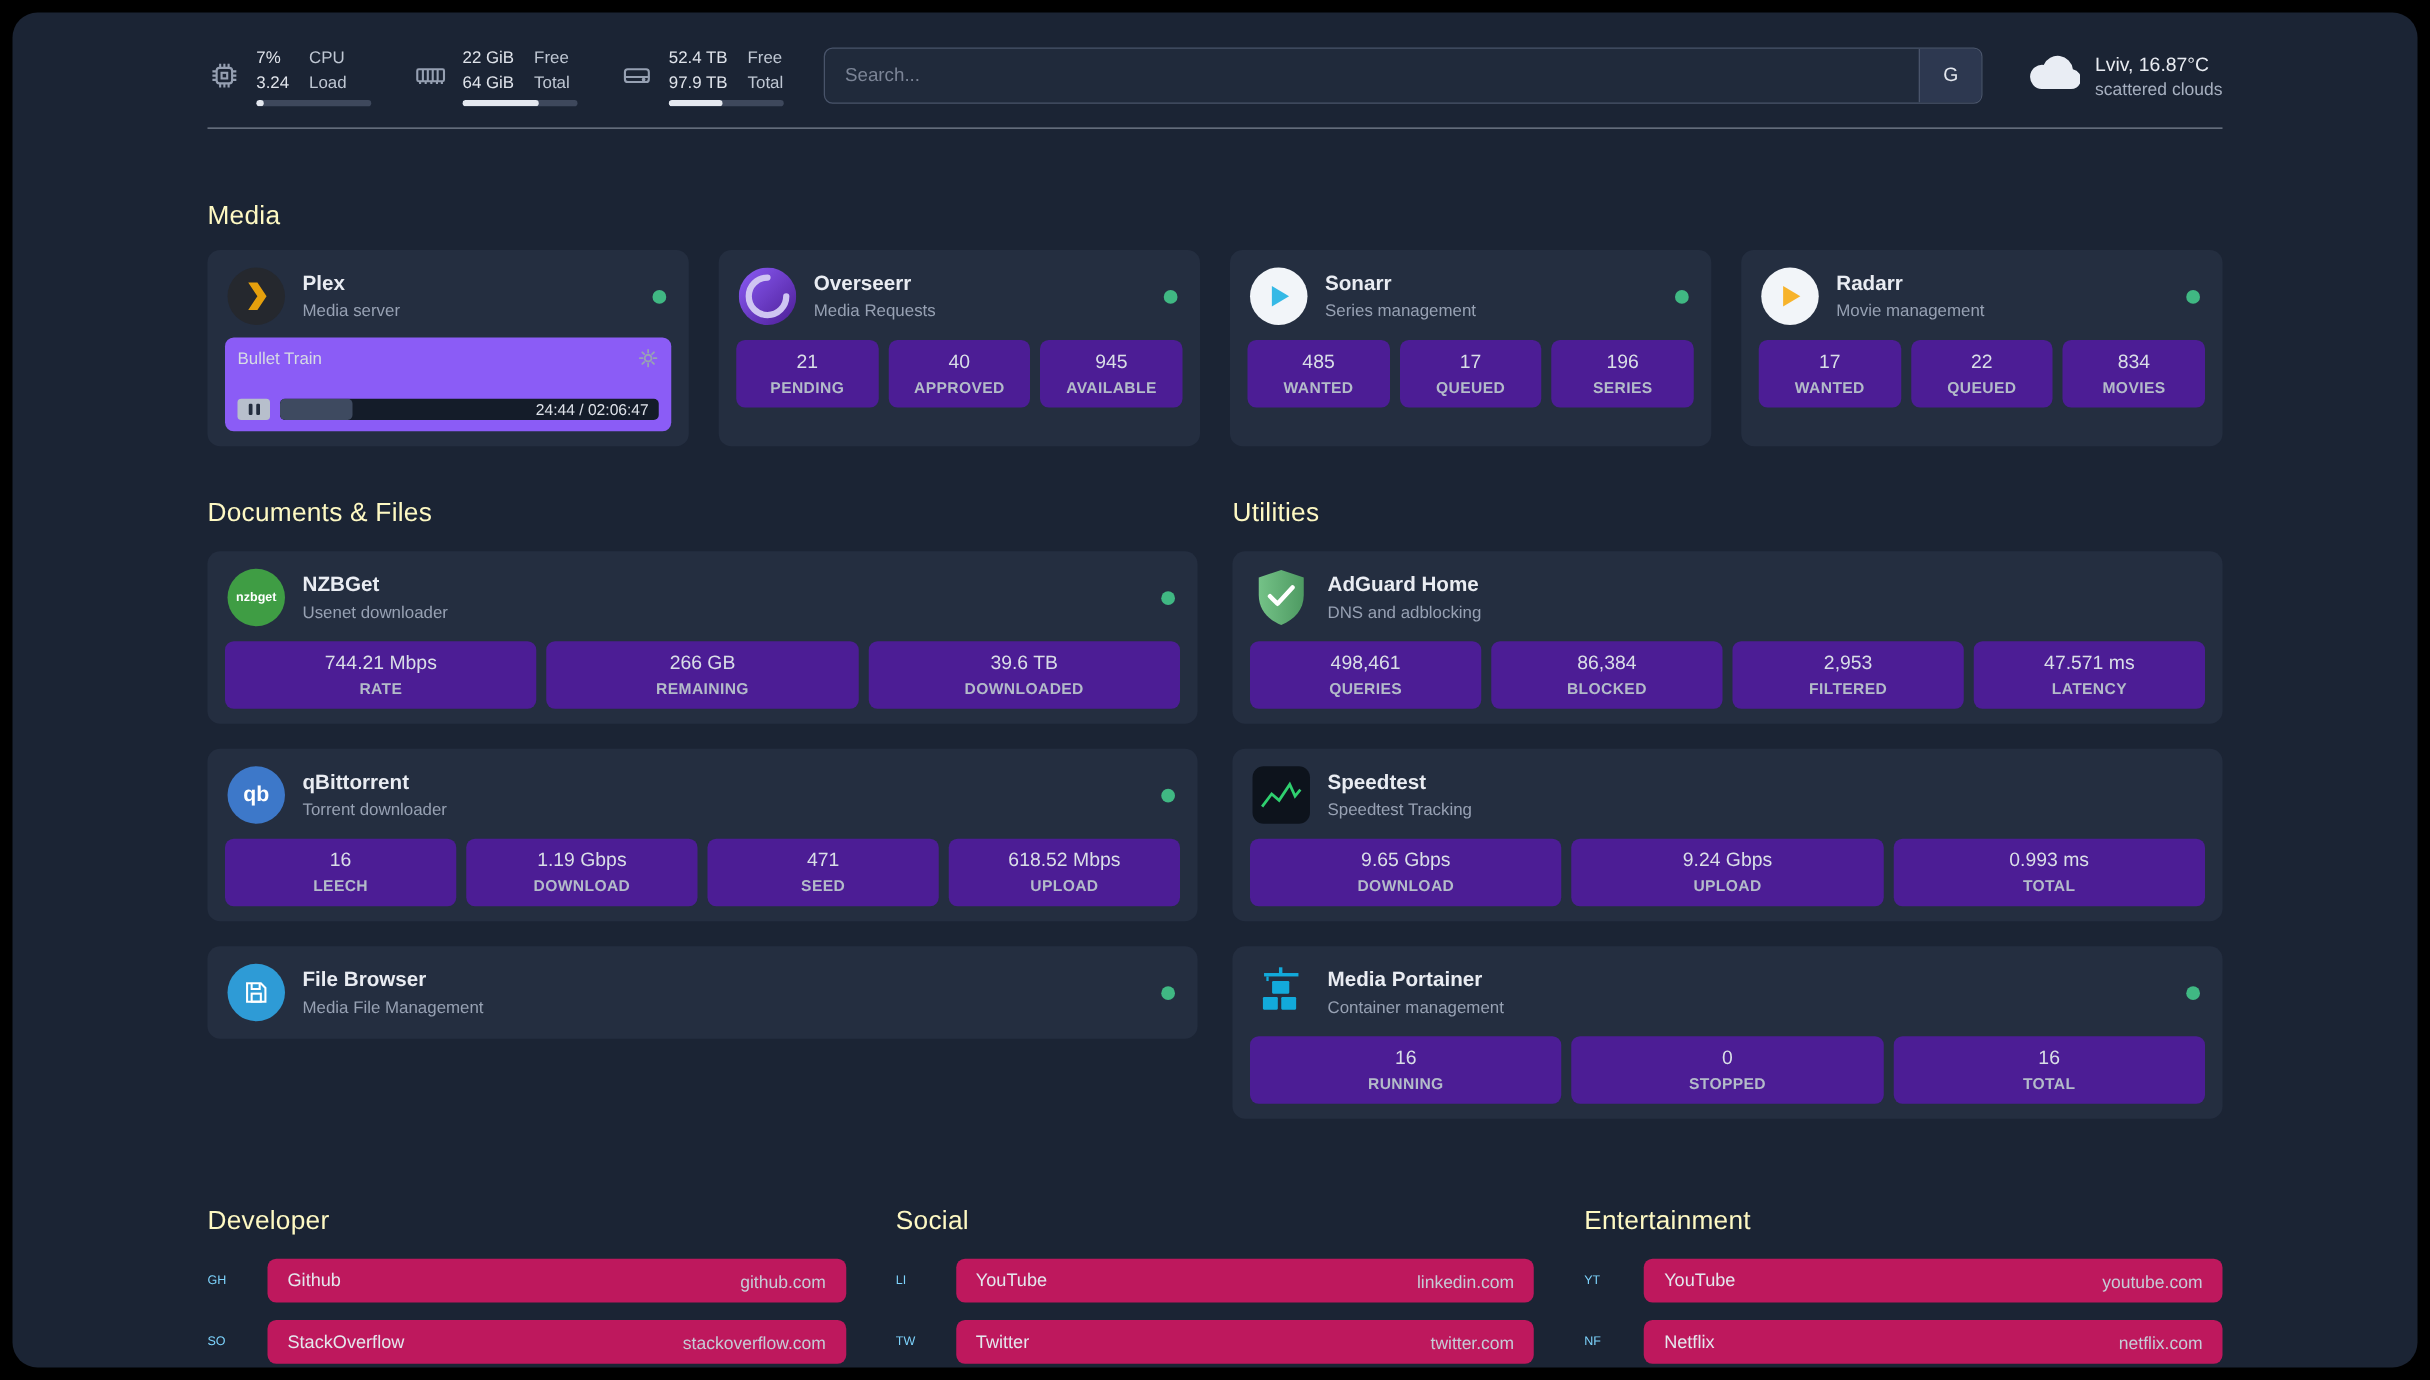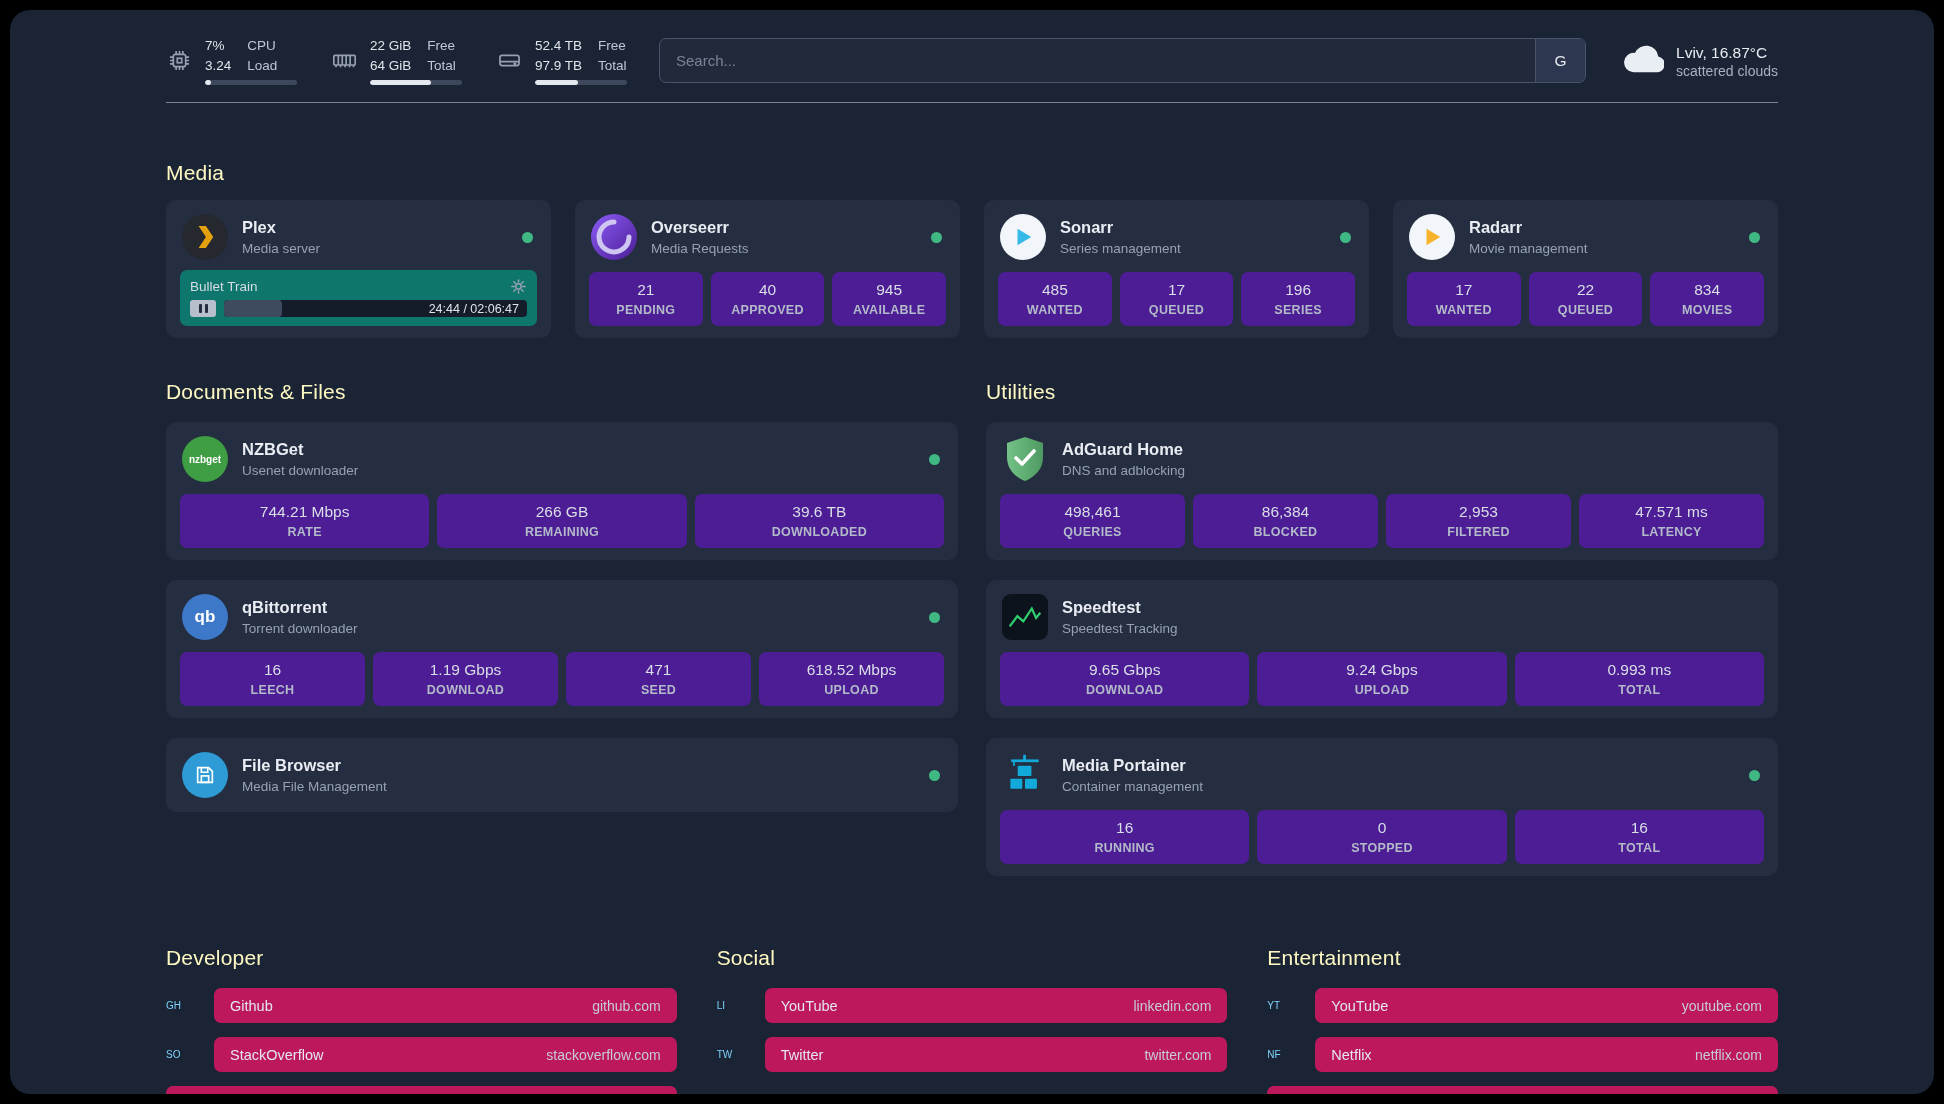--- a/index.html
+++ b/index.html
@@ -60,25 +60,25 @@
   .fb-bg { background:#2e9bd6; }
   .bare { border-radius:0; background:transparent; }
   .st-bg { background:#0d131c; border-radius:9px; }
 
   .stats { display:flex; gap:8px; margin-top:10px; }
   .stat { flex:1; background:#4c1d95; border-radius:7px; padding:9px 6px; text-align:center; }
   .stat-v { font-size:15.5px; color:#d9dee7; }
   .stat-l { font-size:12.5px; font-weight:700; color:#b3bbc9; letter-spacing:.3px; margin-top:4px; }
 
   
-  .np { margin-top:8px; background:#0f766e; border-radius:7px; padding:8px 10px 9px; }
+  .np { margin-top:8px; background:#8b5cf6; border-radius:7px; padding:8px 10px 9px; }
   .np-row1 { display:flex; align-items:center; justify-content:space-between; }
   .np-title { font-size:13.5px; color:#d6dbe4; }
   .gear { display:flex; cursor:pointer; }
-  .np-row2 { display:flex; align-items:center; gap:8px; margin-top:5px; }
+  .np-row2 { display:flex; align-items:center; gap:8px; margin-top:24px; }
   .pause-btn { width:26px; height:17px; border-radius:3px; background:#b7bfcc; display:flex;
     align-items:center; justify-content:center; gap:3px; cursor:pointer; flex:0 0 auto; }
   .pause-btn i { display:block; width:3px; height:9px; background:#232d3f; border-radius:1px; }
   .np-bar { position:relative; flex:1; height:17px; background:#141c29; border-radius:4px; overflow:hidden; }
   .np-fill { height:100%; background:#3e4a60; border-radius:4px; }
   .np-time { position:absolute; right:8px; top:50%; transform:translateY(-50%);
     font-size:12.5px; color:#dfe3ea; white-space:nowrap; }
 
   
   .bm-grid { display:grid; grid-template-columns:1fr 1fr 1fr; gap:0 40px; margin-top:70px; align-items:start; }

